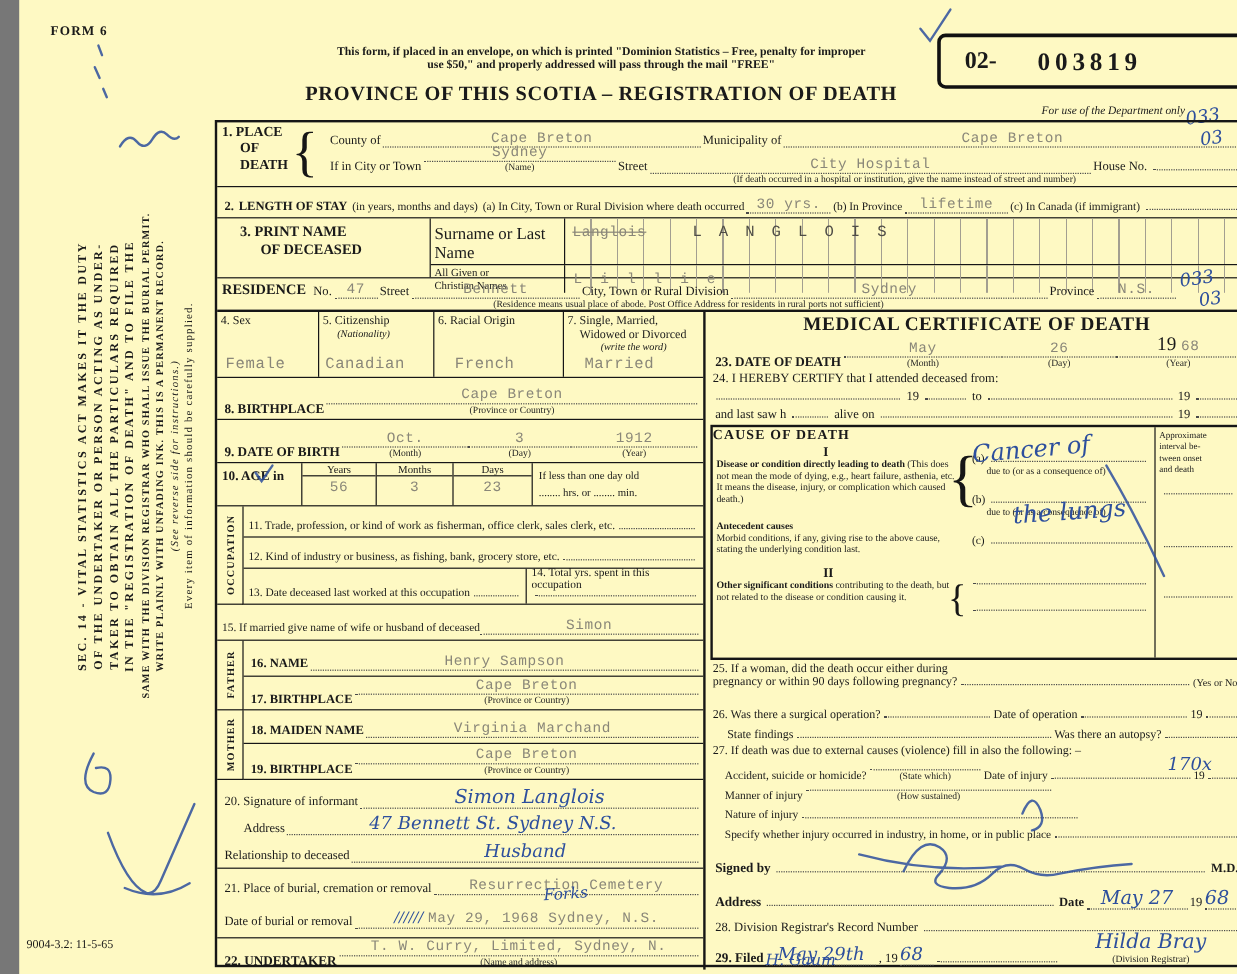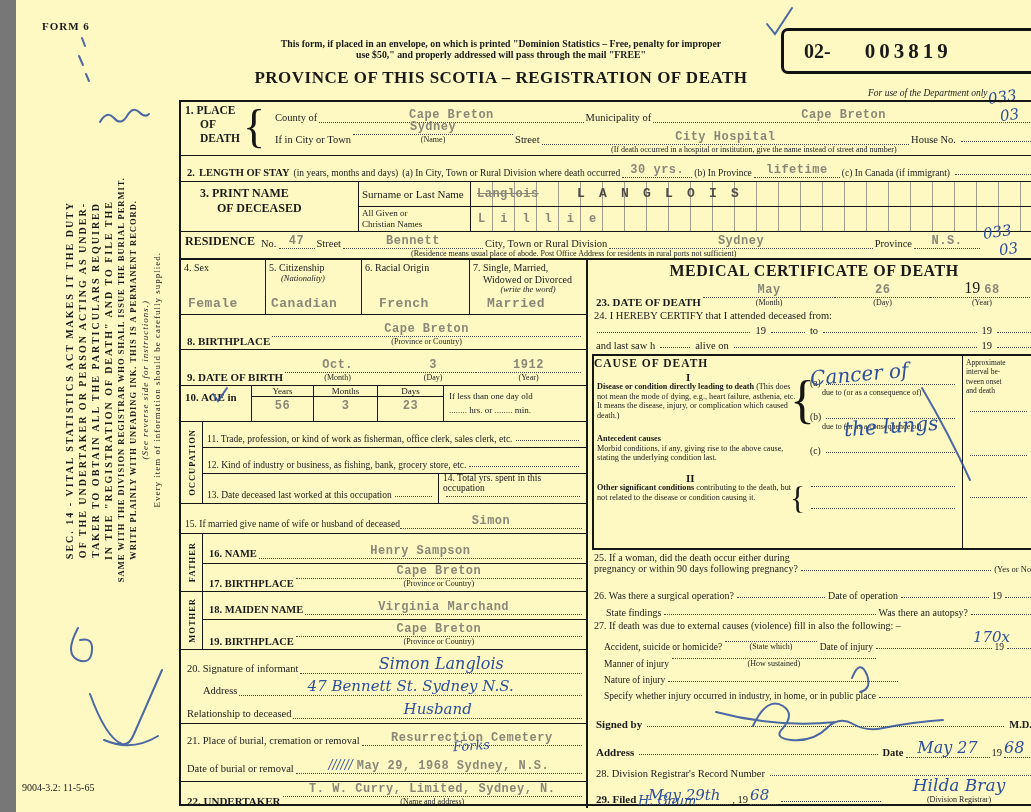--- a/index.html
+++ b/index.html
@@ -11,21 +11,21 @@
   .i{font-style:italic;}
   .bb{border-bottom:1px solid #161616;}
   .bb2{border-bottom:2px solid #161616;}
   .br{border-right:1px solid #161616;}
   .fl{display:flex;align-items:flex-end;}
   .lc{display:flex;flex-direction:column;justify-content:flex-end;}
   .lab{font-size:10.5px;white-space:nowrap;padding:0 2px;}
   .s9{font-size:9.5px;}
   .dots{flex:1 1 18px;border-bottom:1px dotted #4a4a4a;height:4px;margin:0 3px 3px 3px;}
   .dotfill{border-bottom:1px dotted #4a4a4a;text-align:center;padding:0 4px;white-space:nowrap;}
-  .tw{font-family:"Liberation Mono","DejaVu Sans Mono",monospace;color:#8a8779;font-size:12px;letter-spacing:.5px;font-weight:bold;}
+  .tw{font-family:"Liberation Mono","DejaVu Sans Mono",monospace;color:#8a8779;font-size:12px;letter-spacing:.5px;}
   .hw{font-family:"DejaVu Serif",serif;font-style:italic;color:#2d4f9d;}
   .sub{font-size:8px;text-align:center;line-height:1.2;color:#222;}
   .vert{writing-mode:vertical-rl;transform:rotate(180deg);display:inline-block;}
   .mline{font-size:10px;font-weight:bold;letter-spacing:2px;text-align:center;}
   .mline2{font-size:9px;letter-spacing:1px;text-align:center;}
   .form{position:absolute;left:163px;top:100px;width:863px;height:706px;border:2px solid #161616;}
   .pcell{border-right:1px solid #161616;display:flex;flex-direction:column;justify-content:space-between;padding:2px 3px;font-size:10px;line-height:1.15;}
   .agecol{border-left:1px solid #161616;text-align:center;display:flex;flex-direction:column;}
   .agelab{font-size:9px;border-bottom:1px solid #161616;}
   .agev{font-size:12px;flex:1;padding-top:2px;}
@@ -110,21 +110,21 @@
       <span class="dots"></span>
     </div>
 
     <div class="r bb" style="top:80px;height:50px;display:flex">
       <div class="br" style="width:178px;padding:4px 2px 0 19px">
         <div class="b" style="font-size:12px"><span>3.</span> <span>PRINT NAME</span></div>
         <div class="b" style="font-size:12px;padding-left:17px">OF DECEASED</div>
       </div>
       <div style="flex:1;display:flex;flex-direction:column">
         <div class="bb" style="flex:1;display:flex">
-          <div class="br" style="width:112px;font-size:11px;padding:6px 2px 0 3px">Surname or Last Name</div>
+          <div class="br" style="width:112px;font-size:14px;padding:6px 2px 0 3px">Surname or Last Name</div>
           <div class="cellgrid">
             <span class="tw c" style="left:6px;top:5px;text-decoration:line-through">Langlois</span>
             <span class="tw c" style="left:106px;top:4px;letter-spacing:14.2px;color:#4f4d46;font-size:13px">LANGLOIS</span>
           </div>
         </div>
         <div style="flex:1;display:flex">
           <div class="br" style="width:112px;font-size:9px;padding:1px 2px 0 3px;line-height:1.2">
             <div>All Given or</div>
             <div>Christian Names</div>
           </div>

